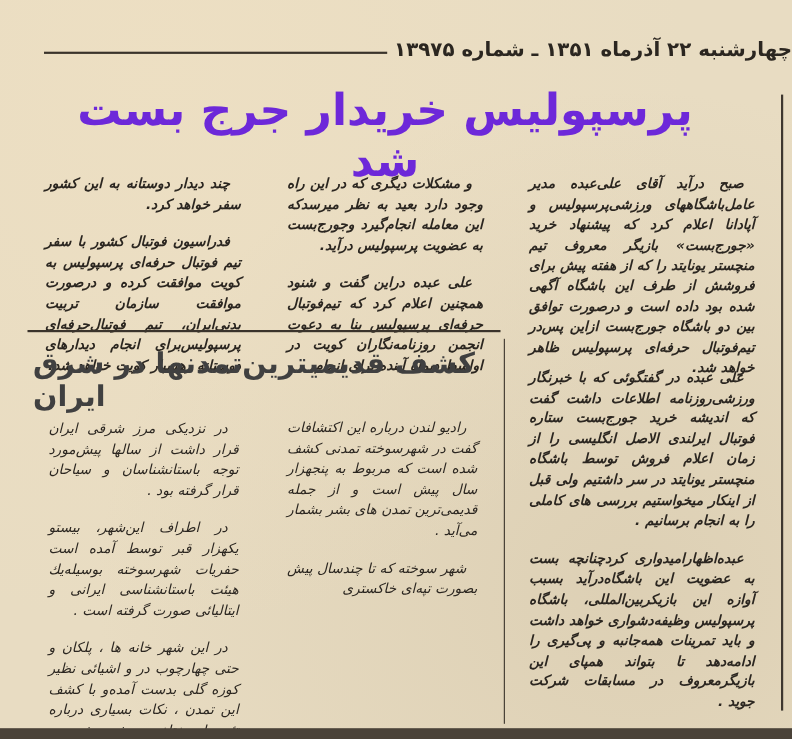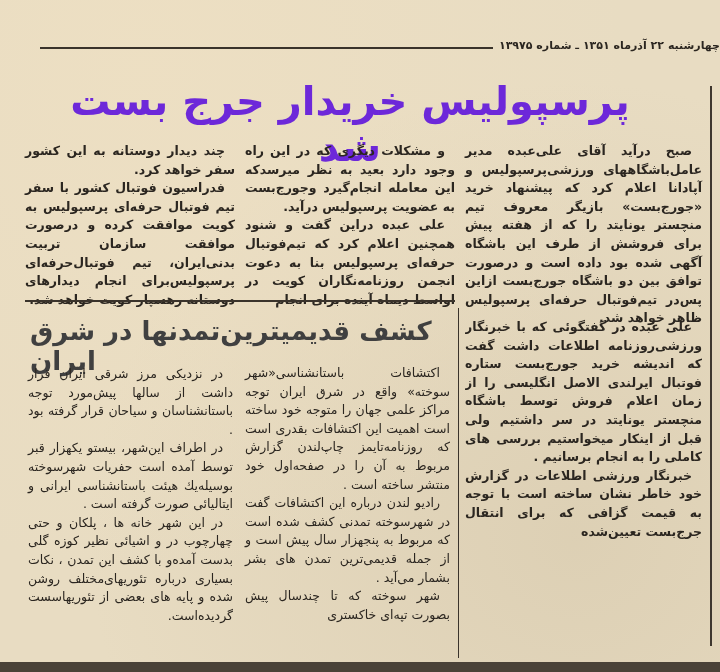--- a/index.html
+++ b/index.html
@@ -12,29 +12,29 @@
     color: #2b2620;
     font-family: "DejaVu Sans", sans-serif;
   }
   .abs { position: absolute; }
   .rtl { direction: rtl; text-align: justify; text-align-last: right; }
   .dateline {
     left: 40px; top: 34px; width: 680px; height: 22px;
     direction: rtl; display: flex; align-items: center;
   }
   .dateline .rule { flex: 1; height: 2px; background: #3a332b; margin-right: 6px; margin-top: 6px; }
-  .dateline .text { font-weight: bold; font-size: 11px; white-space: nowrap; }
+  .dateline .text { font-weight: bold; font-size: 18px; white-space: nowrap; }
   .right-rule { left: 710px; top: 86px; width: 2px; height: 560px; background: #3e372f; }
   .headline-main {
     left: 40px; top: 78px; width: 620px; height: 60px;
     font-size: 40px; font-weight: bold; text-align: center; direction: rtl;
     letter-spacing: 1px; color: #6d28d9;
   }
   .col { font-size: 12.5px; line-height: 18.6px; font-weight: bold; }
-  .col p { margin: 0; text-indent: 10px; }
+  .col p { margin: 16px; text-indent: 10px; font-style: italic; }
   .col1 { left: 465px; top: 142px; width: 237px; }
   .col2 { left: 245px; top: 142px; width: 210px; }
   .col3 { left: 25px; top: 142px; width: 210px; }
   .col1b { left: 465px; top: 318px; width: 237px; height: 350px; overflow: hidden; }
   .sub-box-top { left: 25px; top: 300px; width: 430px; height: 2px; background: #3a332b; }
   .sub-box-right { left: 458px; top: 308px; width: 1px; height: 350px; background: #3a332b; }
   .headline-sub {
     left: 30px; top: 316px; width: 425px; height: 40px;
     font-size: 26px; font-weight: bold; text-align: left; direction: rtl; color: #404040;
   }
@@ -52,38 +52,38 @@
 
 <div class="abs right-rule"></div>
 
 <div class="abs headline-main">پرسپولیس خریدار جرج بست شد</div>
 
 <div class="abs col rtl col1">
   <p>صبح درآید آقای علی‌عبده مدیر عامل‌باشگاههای ورزشی‌پرسپولیس و آپادانا اعلام کرد که پیشنهاد خرید «جورج‌بست» بازیگر معروف تیم منچستر یونایتد را که از هفته پیش برای فروشش از طرف این باشگاه آگهی شده بود داده است و درصورت توافق بین دو باشگاه جورج‌بست ازاین پس‌در تیم‌فوتبال حرفه‌ای پرسپولیس ظاهر خواهد شد.</p>
 </div>
 <div class="abs col rtl col1b">
   <p>علی عبده در گفتگوئی که با خبرنگار ورزشی‌روزنامه اطلاعات داشت گفت که اندیشه خرید جورج‌بست ستاره فوتبال ایرلندی الاصل انگلیسی را از زمان اعلام فروش توسط باشگاه منچستر یونایتد در سر داشتیم ولی قبل از اینکار میخواستیم بررسی های کاملی را به انجام برسانیم .</p>
+  <p>عبده‌اظهار‌امیدواری کرد‌چنانچه بست به عضویت این باشگاه‌درآید بسبب آوازه این بازیکر‌بین‌المللی، باشگاه پرسپولیس وظیفه‌دشواری خواهد داشت و باید تمرینات همه‌جانبه و پی‌گیری را ادامه‌دهد تا بتواند همپای این بازیگر‌معروف در مسابقات شرکت جوید .</p>
   <p>خبرنگار ورزشی اطلاعات در گزارش خود خاطر نشان ساخته است با توجه به قیمت گزافی که برای انتقال جرج‌بست تعیین‌شده</p>
 </div>
 <div class="abs col rtl col2">
   <p>و مشکلات دیگری که در این راه وجود دارد بعید به نظر میرسدکه این معامله انجام‌گیرد وجورج‌بست به عضویت پرسپولیس درآید.</p>
   <p>علی عبده دراین گفت و شنود همچنین اعلام کرد که تیم‌فوتبال حرفه‌ای پرسپولیس بنا به دعوت انجمن روزنامه‌نگاران کویت در اواسط دیماه آینده برای انجام</p>
 </div>
 <div class="abs col rtl col3">
   <p>چند دیدار دوستانه به این کشور سفر خواهد کرد.</p>
   <p>فدراسیون فوتبال کشور با سفر تیم فوتبال حرفه‌ای پرسپولیس به کویت موافقت کرده و درصورت موافقت سازمان تربیت بدنی‌ایران، تیم فوتبال‌حرفه‌ای پرسپولیس‌برای انجام دیدارهای دوستانه رهسپار کویت خواهد شد.</p>
 </div>
 
 <div class="abs sub-box-top"></div>
 <div class="abs sub-box-right"></div>
 
 <div class="abs headline-sub">کشف قدیمیترین‌تمدنها در شرق ایران</div>
 
 <div class="abs col rtl col4">
-  <p>اکتشافات باستانشناسی«شهر سوخته» واقع در شرق ایران توجه مراکز علمی جهان را متوجه خود ساخته است اهمیت این اکتشافات بقدری است که روزنامه‌تایمز چاپ‌لندن گزارش مربوط به آن را در صفحه‌اول خود منتشر ساخته است .</p>
   <p>رادیو لندن درباره این اکتشافات گفت در شهر‌سوخته تمدنی کشف شده است که مربوط به پنجهزار سال پیش است و از جمله قدیمی‌ترین تمدن های بشر بشمار می‌آید .</p>
   <p>شهر سوخته که تا چندسال پیش بصورت تپه‌ای خاکستری</p>
 </div>
 <div class="abs col rtl col5">
   <p>در نزدیکی مرز شرقی ایران قرار داشت از سالها پیش‌مورد توجه باستانشناسان و سیاحان قرار گرفته بود .</p>
   <p>در اطراف این‌شهر، بیستو یکهزار قبر توسط آمده است حفریات شهر‌سوخته بوسیله‌یك هیئت باستانشناسی ایرانی و ایتالیائی صورت گرفته است .</p>
   <p>در این شهر خانه ها ، پلکان و حتی چهارچوب در و اشیائی نظیر کوزه گلی بدست آمده‌و با کشف این تمدن ، نکات بسیاری درباره تئوریهای‌مختلف روشن شده و پایه های بعضی از تئوریهاسست گردیده‌است.</p>
 </div>
 
 <div class="abs bottom-band"></div>

